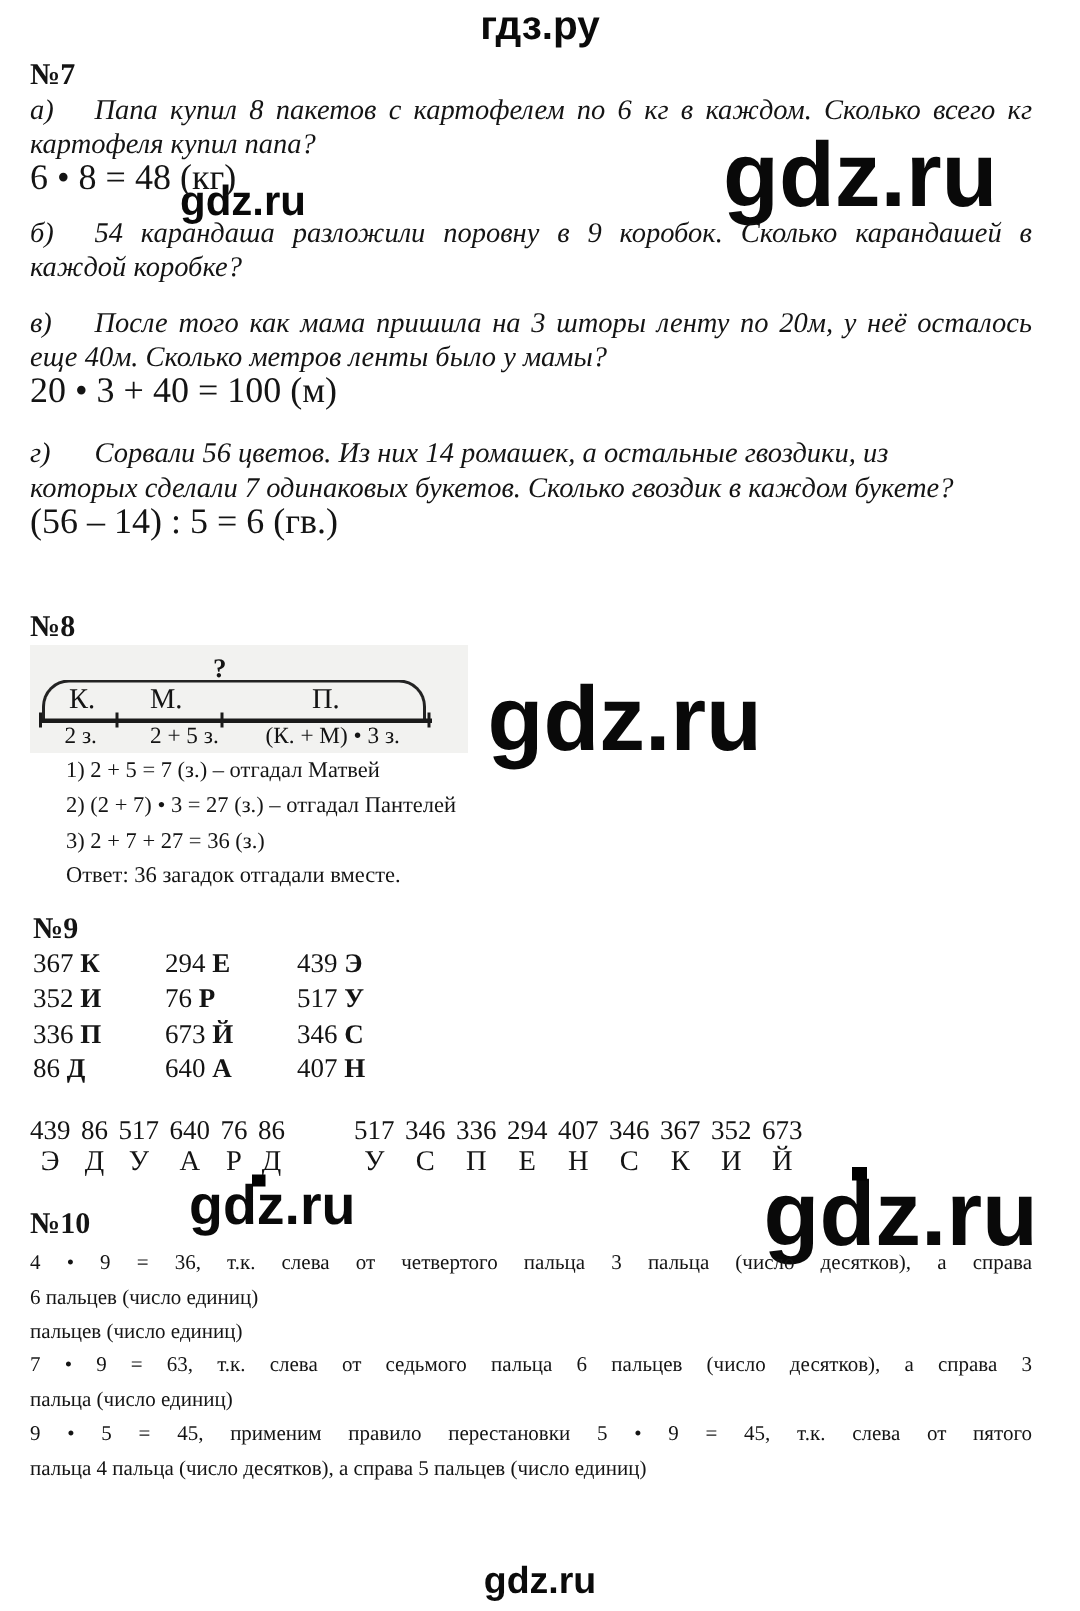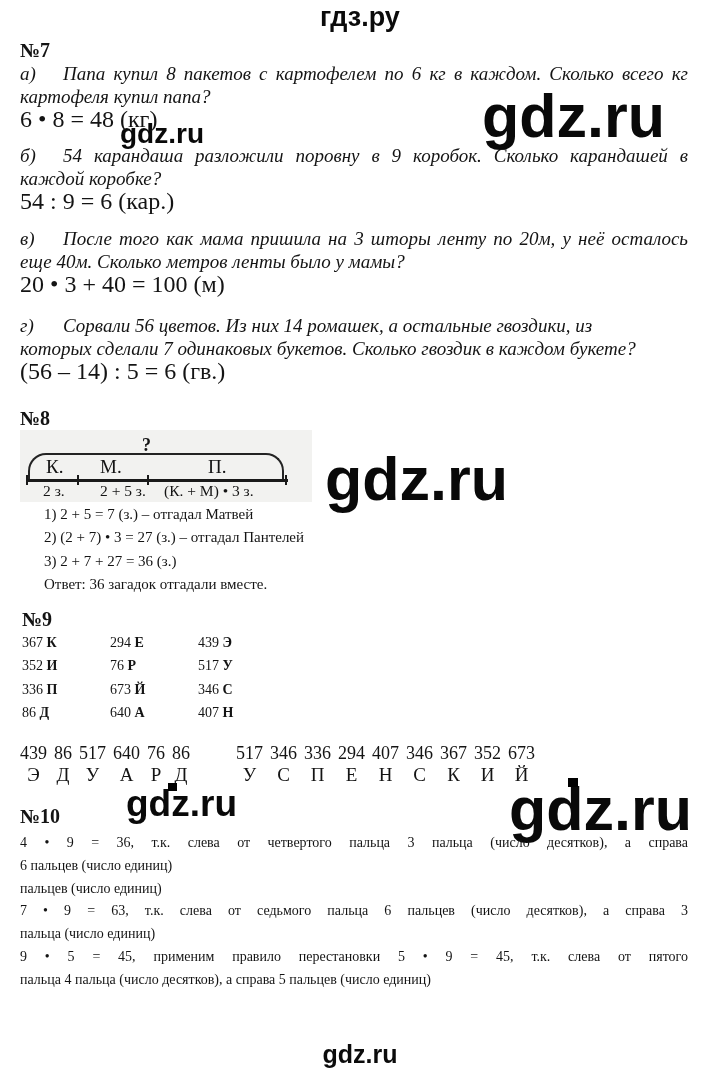--- a/index.html
+++ b/index.html
@@ -32,24 +32,24 @@
   .qmark{position:absolute;left:122px;top:4px;font-weight:700;font-size:18px;}
   .arch{position:absolute;left:8px;top:23px;width:252px;height:26px;
         border-top:2px solid #232323;border-left:2px solid #232323;border-right:2px solid #232323;
         border-radius:18px 18px 0 0;}
   .baseline{position:absolute;left:6px;top:49px;width:262px;border-top:3px solid #1a1a1a;}
   .tick{position:absolute;width:2px;height:10px;background:#1a1a1a;top:45px;}
   .t-end1{left:6px;}  .t-k{left:57px;} .t-m{left:127px;} .t-end2{left:265px;}
   .seg-top{position:absolute;top:27px;font-size:19px;line-height:19px;}
   .st-k{left:26px;} .st-m{left:80px;} .st-p{left:188px;}
   .seg-bot{position:absolute;top:53px;font-size:15.5px;line-height:16px;}
-  .sb-k{left:23px;} .sb-m{left:80px;} .sb-p{left:144px;}
+  .sb-k{left:23px;} .sb-m{left:80px;} .sb-p{left:157px;}
   .steps{margin-left:24px;margin-top:1px;font-size:15px;line-height:23.4px;}
   
-  .legend{display:grid;grid-template-columns:88px 88px 120px;font-size:14px;line-height:23.4px;}
+  .legend{display:grid;grid-template-columns:88px 88px 120px;font-size:18px;line-height:23.4px;}
   .legend .ll{font-weight:700;}
   .cipher{top:744px;left:20px;display:flex;gap:46px;}
   .word{display:flex;gap:7px;}
   .pair{display:flex;flex-direction:column;align-items:center;}
   .pair .cn{font-size:18px;line-height:19px;}
   .pair .cl{font-size:19px;line-height:19px;margin-top:2px;}
   
   .sec10-lines{font-size:14px;line-height:22.8px;margin-top:6px;}
   
   .artifact{position:absolute;background:#000;}
@@ -71,21 +71,20 @@
 
   <div class="abs sec" style="top:40px;left:20px;width:668px;">
     <span class="pnum">№7</span>
 
     <div class="tline jl"><span class="lab">а)</span><span>Папа купил 8 пакетов с картофелем по 6 кг в каждом. Сколько всего кг</span></div>
     <div class="tline">картофеля купил папа?</div>
     <div class="eq">6 • 8 = 48 (кг)</div>
 
     <div class="tline jl gap21"><span class="lab">б)</span><span>54 карандаша разложили поровну в 9 коробок. Сколько карандашей в</span></div>
     <div class="tline">каждой коробке?</div>
-    <div class="eq">54 : 9 = 6 (кар.)</div>
 
     <div class="tline jl gap14"><span class="lab">в)</span><span>После того как мама пришила на 3 шторы ленту по 20м, у неё осталось</span></div>
     <div class="tline">еще 40м. Сколько метров ленты было у мамы?</div>
     <div class="eq">20 • 3 + 40 = 100 (м)</div>
 
     <div class="tline gap18"><span class="lab">г)</span><span>Сорвали 56 цветов. Из них 14 ромашек, а остальные гвоздики, из</span></div>
     <div class="tline">которых сделали 7 одинаковых букетов. Сколько гвоздик в каждом букете?</div>
     <div class="eq">(56 – 14) : 5 = 6 (гв.)</div>
   </div>
 

